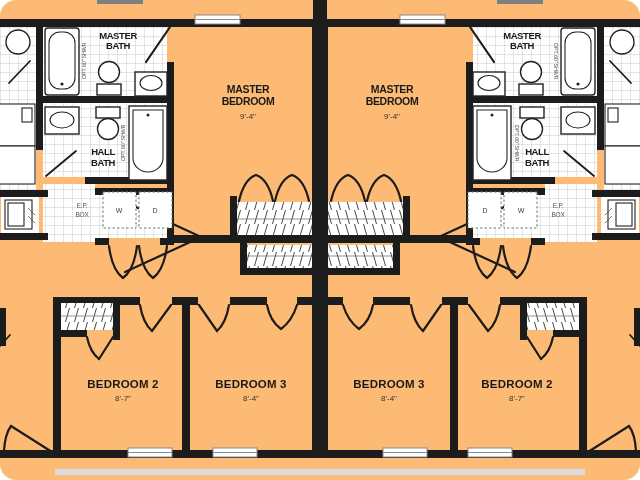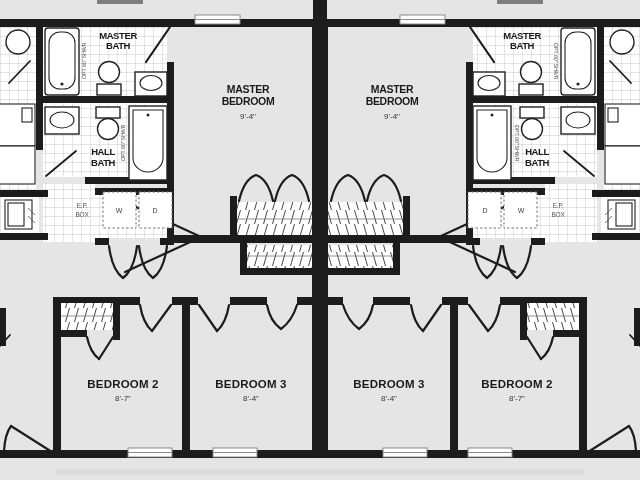--- a/index.html
+++ b/index.html
@@ -1,16 +1,16 @@
 <!DOCTYPE html>
 <html><head>
 <meta charset="utf-8">
 <style>
   html,body{margin:0;padding:0;background:#ffffff;}
-  .stage{width:640px;height:480px;position:relative;background:#e5e5e5;overflow:hidden;}
+  .stage{width:640px;height:480px;position:relative;background:#fdba74;overflow:hidden;border-radius:16px;}
   svg{display:block;}
   text{font-family:"Liberation Sans", sans-serif; fill:#1a1a1a; text-anchor:middle;}
   .t-bath{font-size:9.5px;font-weight:bold;letter-spacing:-0.4px;}
   .t-room{font-size:10.5px;font-weight:bold;letter-spacing:-0.3px;}
   .t-bed{font-size:11.5px;font-weight:bold;letter-spacing:0.2px;}
   .t-dim{font-size:8px;fill:#333333;letter-spacing:0px;}
   .t-small{font-size:6.5px;fill:#555555;letter-spacing:-0.2px;}
   .t-wd{font-size:7px;fill:#444444;}
   .t-note{font-size:5.5px;fill:#555555;letter-spacing:-0.3px;}
   .wall{fill:#1c1c1c;}

